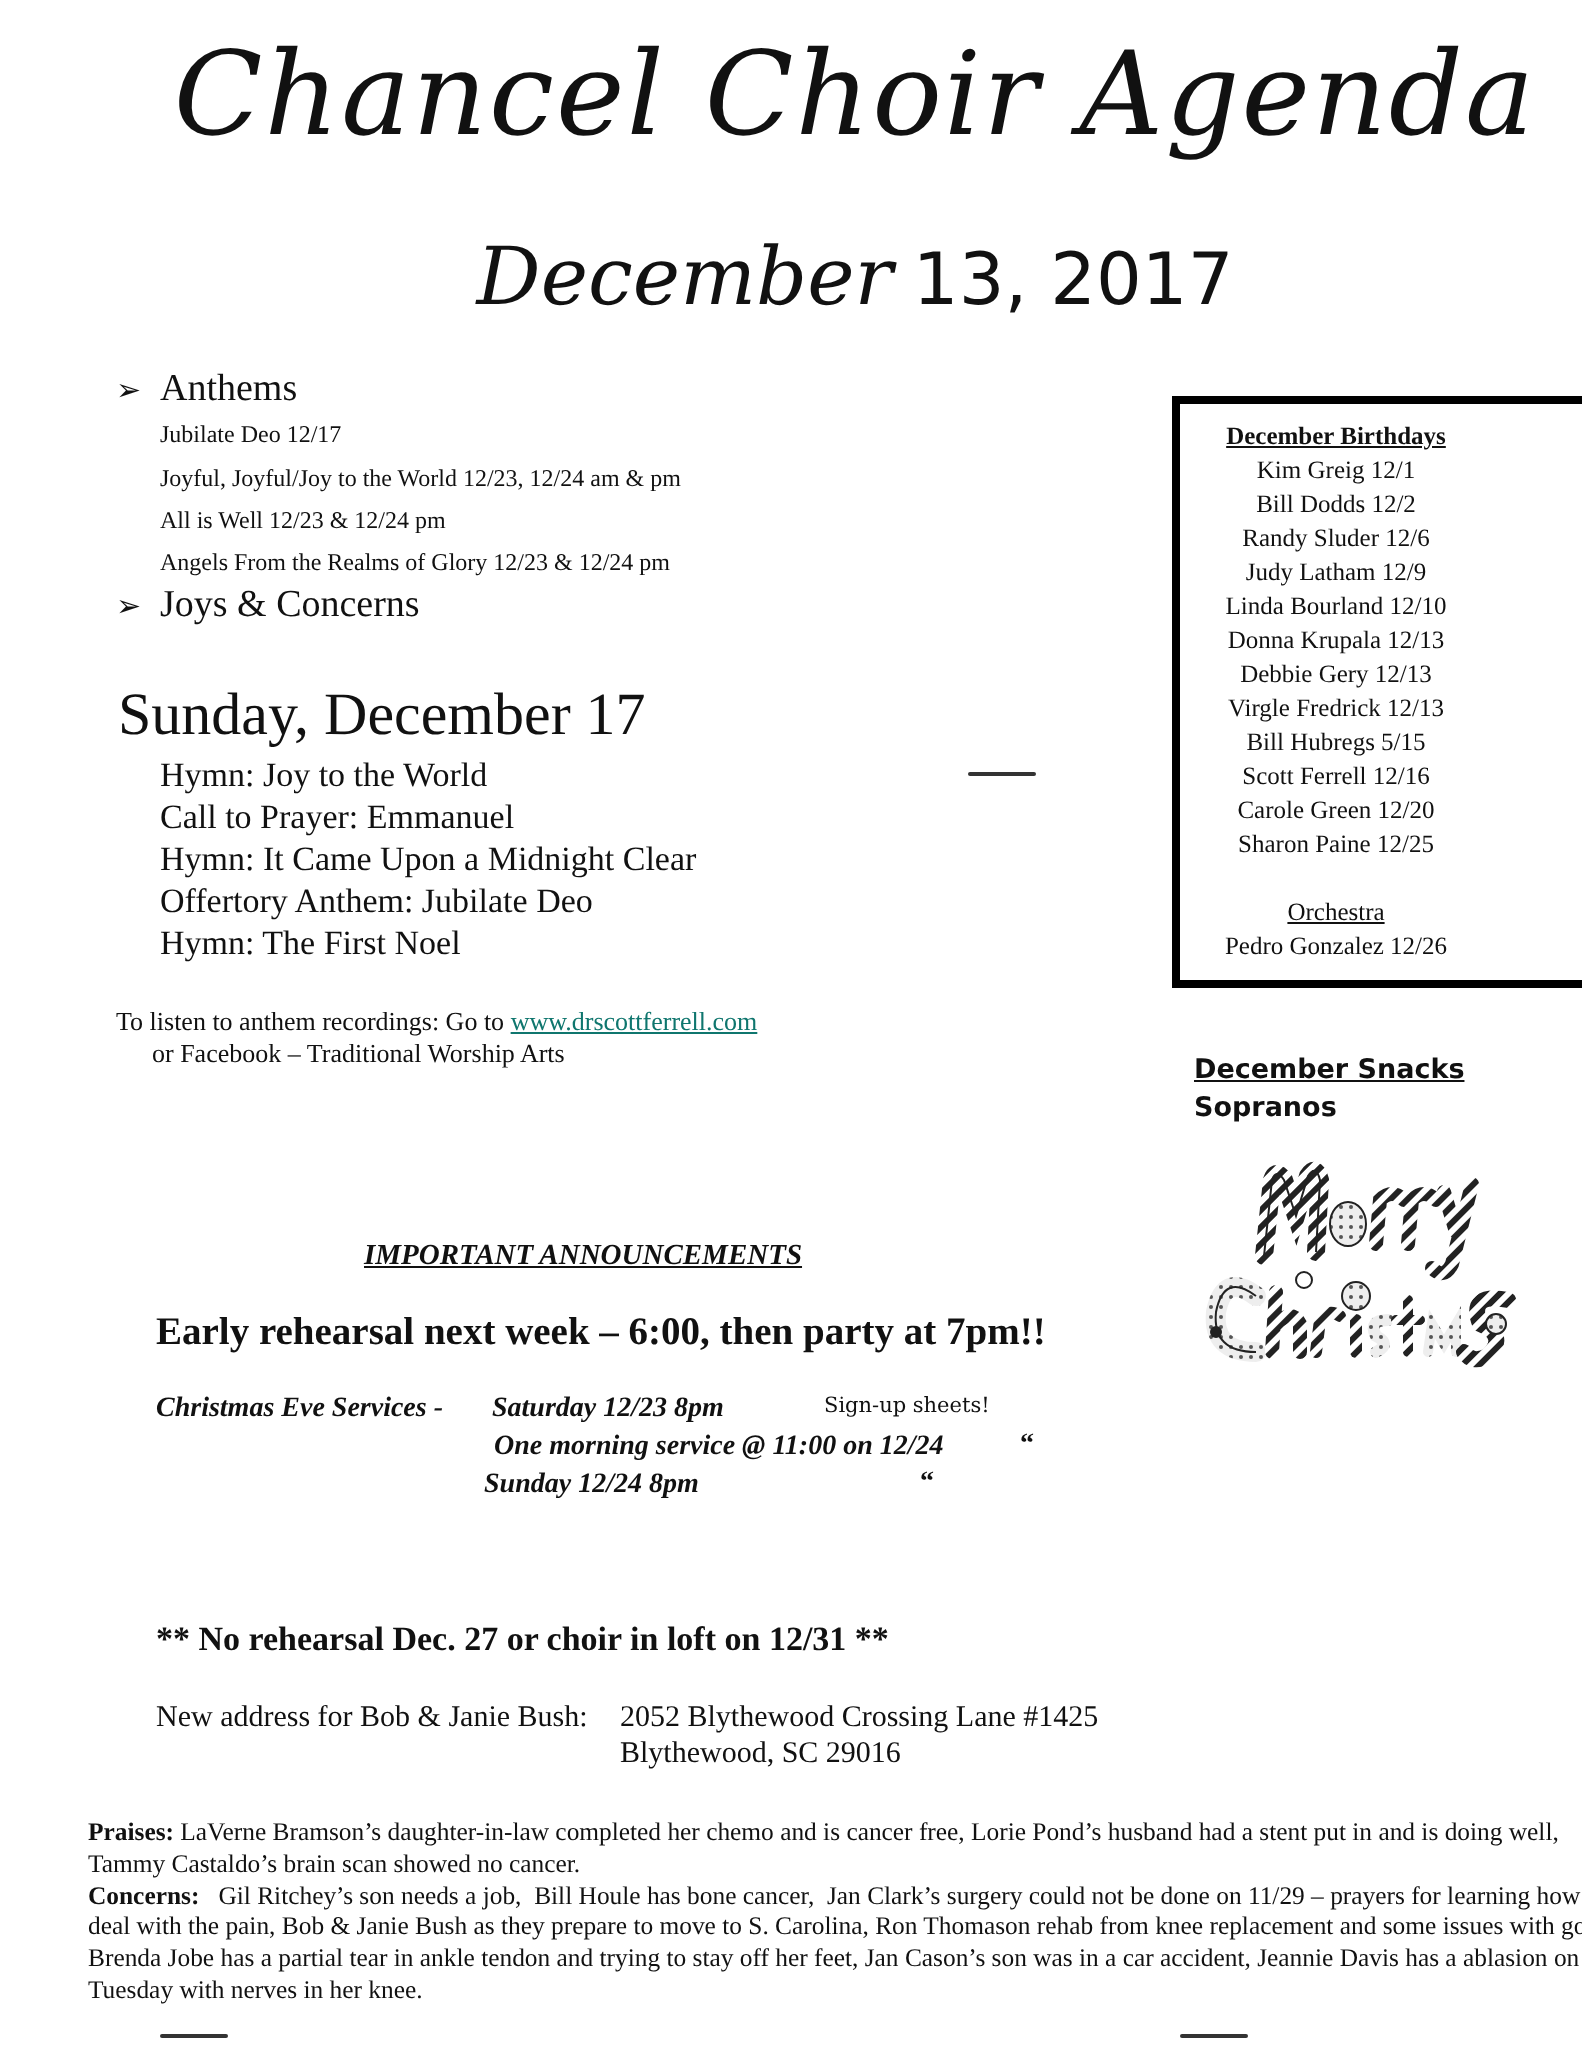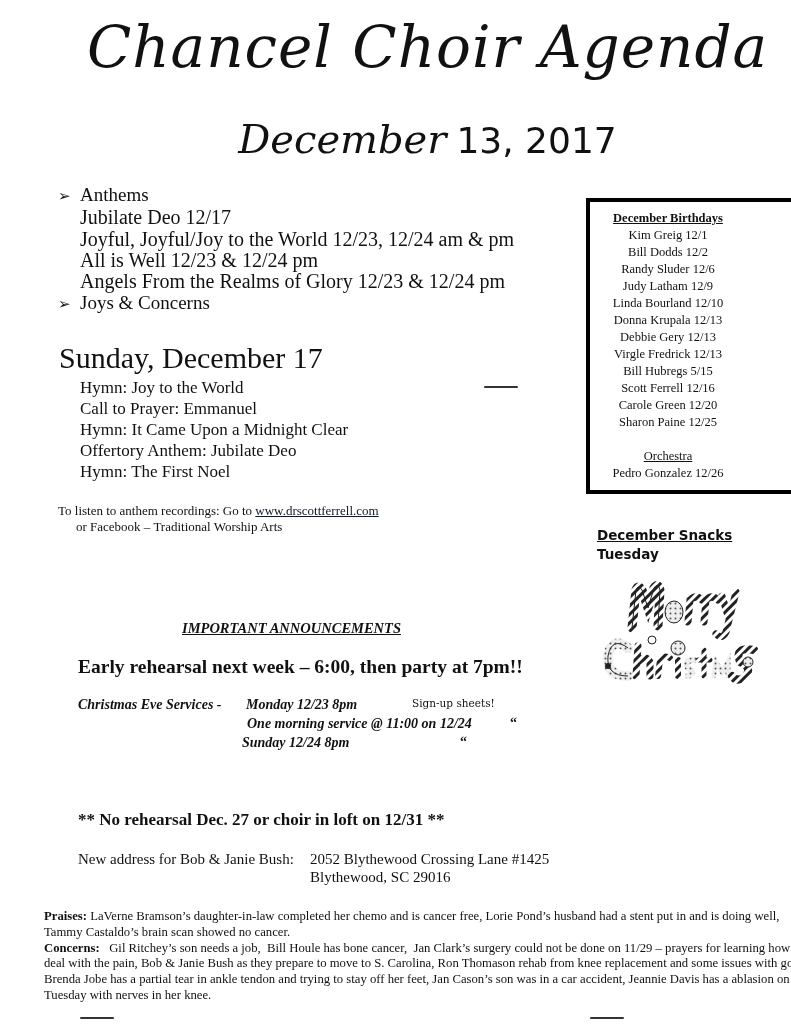--- a/index.html
+++ b/index.html
@@ -6,27 +6,27 @@
     body { width: 791px; height: 1024px; position: relative; overflow: hidden; color: #111; font-family: "Liberation Serif", serif; }
     .abs { position: absolute; white-space: nowrap; padding-left: 32px; }
 
     .title { left: 0; width: 791px; top: 12px; text-align: center; font-family: "DejaVu Serif", serif; font-style: italic; font-size: 58px; line-height: 70px; letter-spacing: 1px; }
     .subtitle { left: 0; width: 791px; top: 114px; text-align: center; font-size: 40px; line-height: 50px; }
     .subtitle .script { font-family: "DejaVu Serif", serif; font-style: italic; }
     .subtitle .num { font-family: "DejaVu Sans", sans-serif; font-size: 36px; }
 
     .bullet-row { left: 26px; font-size: 19px; line-height: 22px; }
     .bullet-row .arrow { display: inline-block; width: 22px; font-family: "DejaVu Sans", sans-serif; font-size: 15px; }
-    .indent-item { left: 48px; font-size: 20px; line-height: 21px; }
+    .indent-item { left: 48px; font-size: 12px; line-height: 21px; }
 
     .sunday-head { left: 27px; top: 340px; font-size: 30px; line-height: 36px; }
     .order-item { left: 48px; font-size: 17px; line-height: 21px; }
 
     .listen { left: 26px; top: 503px; font-size: 13px; line-height: 16px; }
-    .listen a { color: #0f172a; text-decoration: underline; }
+    .listen a { color: #0f766e; text-decoration: underline; }
     .listen2 { left: 44px; top: 519px; font-size: 13px; line-height: 16px; }
 
     .bday-box { left: 586px; top: 198px; width: 176px; height: 288px; border: 4px solid #000; box-sizing: content-box; }
     .bday-inner { position: absolute; left: 0; top: 8px; width: 156px; text-align: center; font-size: 12.5px; line-height: 17px; }
     .bday-head { font-weight: bold; text-decoration: underline; font-size: 12.5px; }
     .bday-line { display: block; }
     .orch-head { text-decoration: underline; margin-top: 17px; display: block; }
 
     .snacks-head { left: 565px; top: 527px; font-family: "DejaVu Sans", sans-serif; font-weight: bold; font-size: 13.5px; line-height: 16px; text-decoration: underline; }
     .snacks-sub { left: 565px; top: 546px; font-family: "DejaVu Sans", sans-serif; font-weight: bold; font-size: 13.5px; line-height: 16px; }
@@ -93,21 +93,21 @@
     <span class="bday-line">Bill Hubregs  5/15</span>
     <span class="bday-line">Scott Ferrell  12/16</span>
     <span class="bday-line">Carole Green  12/20</span>
     <span class="bday-line">Sharon Paine  12/25</span>
     <span class="orch-head">Orchestra</span>
     <span class="bday-line">Pedro Gonzalez  12/26</span>
   </div>
 </div>
 
 <div class="abs snacks-head">December Snacks</div>
-<div class="abs snacks-sub">Tuesday</div>
+<div class="abs snacks-sub">Sopranos</div>
 
 <div class="abs xmas-art">
   <svg width="162" height="108" viewBox="0 0 162 108">
     <defs>
       <pattern id="stripe" width="6" height="6" patternUnits="userSpaceOnUse" patternTransform="rotate(45)">
         <rect width="3" height="6" fill="#222"></rect>
         <rect x="3" width="3" height="6" fill="#fff"></rect>
       </pattern>
       <pattern id="dots" width="5" height="5" patternUnits="userSpaceOnUse">
         <rect width="5" height="5" fill="#eee"></rect>
@@ -135,21 +135,21 @@
     <circle cx="54" cy="64" r="4" fill="#fff" stroke="#222"></circle>
     <circle cx="150" cy="86" r="5" fill="url(#dots)" stroke="#222"></circle>
     <circle cx="10" cy="90" r="3" fill="#222"></circle>
   </svg>
 </div>
 
 <div class="abs ann-head">IMPORTANT ANNOUNCEMENTS</div>
 <div class="abs early">Early rehearsal next week – 6:00, then party at 7pm!!</div>
 
 <div class="abs xeve" style="left:46px; top:696px;">Christmas Eve Services -</div>
-<div class="abs xeve" style="left:214px; top:696px;">Monday 12/23  8pm</div>
+<div class="abs xeve" style="left:214px; top:696px;">Saturday 12/23  8pm</div>
 <div class="abs signup">Sign-up sheets!</div>
 <div class="abs xeve" style="left:215px; top:715px;">One morning service @ 11:00 on 12/24</div>
 <div class="abs ditto" style="left:478px; top:715px;">“</div>
 <div class="abs xeve" style="left:210px; top:734px;">Sunday 12/24   8pm</div>
 <div class="abs ditto" style="left:428px; top:734px;">“</div>
 
 <div class="abs norehearsal">**  No rehearsal Dec. 27 or choir in loft on 12/31  **</div>
 
 <div class="abs address" style="left:46px; top:850px;">New address for Bob &amp; Janie Bush:</div>
 <div class="abs address" style="left:278px; top:850px;">2052 Blythewood Crossing Lane #1425</div>

